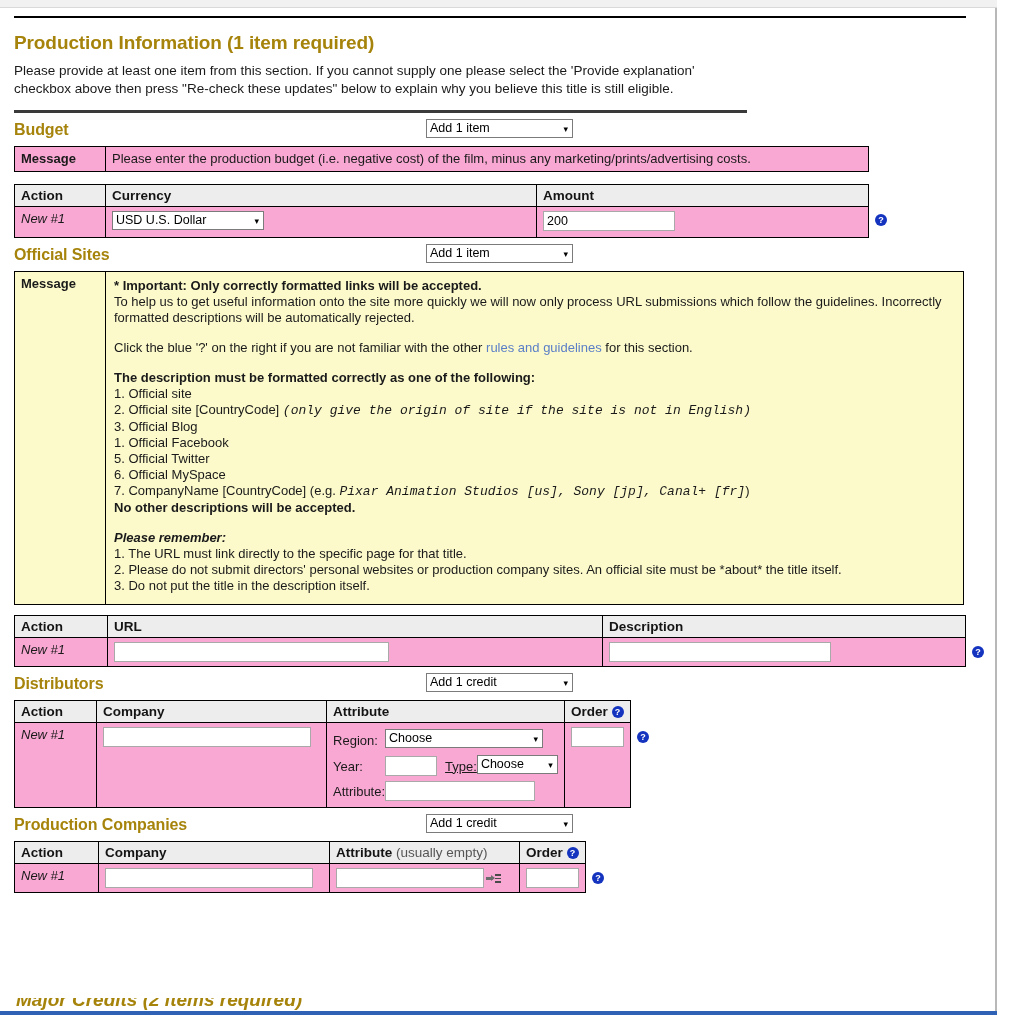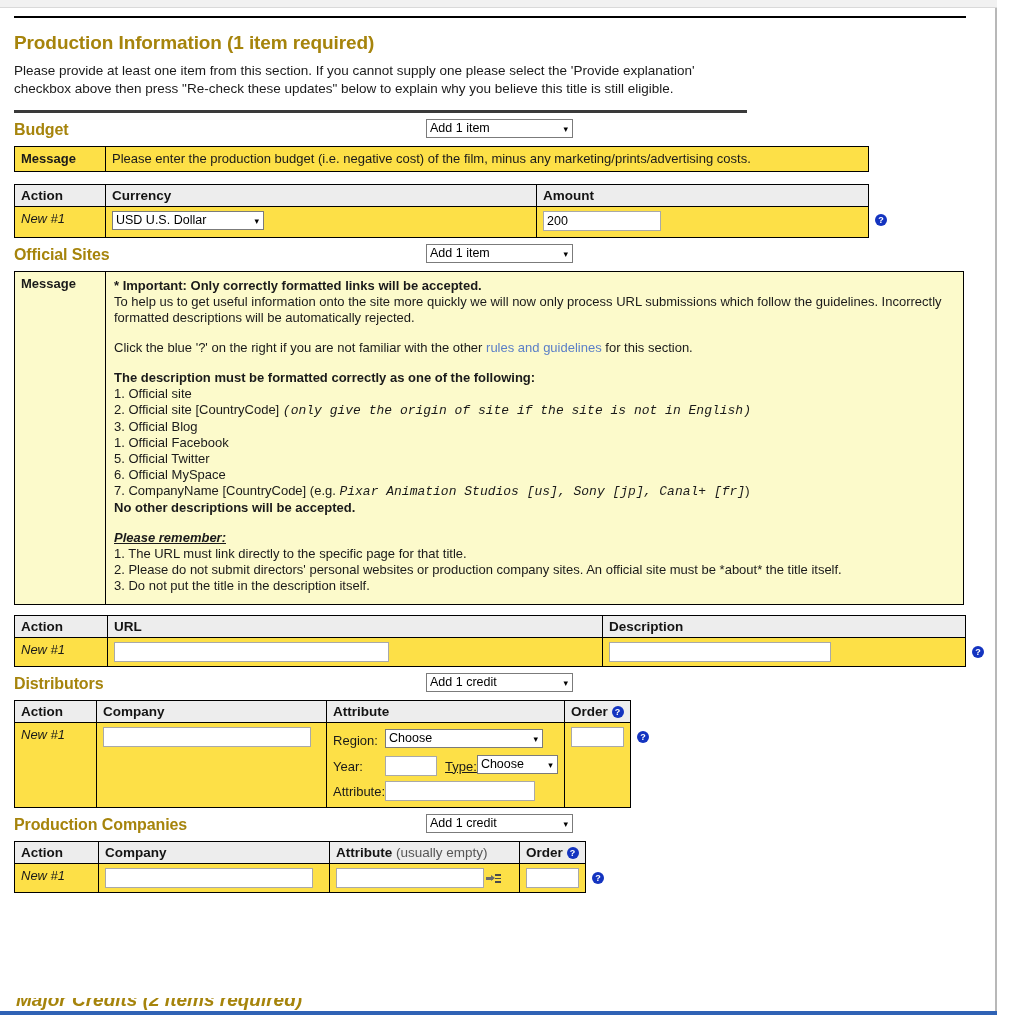--- a/index.html
+++ b/index.html
@@ -110,21 +110,21 @@
     color: #000;
   }
   .w-add { width: 147px; }
   .w-currency { width: 152px; }
   .w-region { width: 158px; }
   .w-type { width: 81px; }
 
   table.grid {
     border-collapse: collapse;
     border: 1px solid #000000;
-    background: #fde047;
+    background: #f9a8d4;
   }
   table.grid th {
     background: #ededed;
     border: 1px solid #000000;
     font-size: 13.5px;
     font-weight: bold;
     text-align: left;
     padding: 3px 6px;
     color: #141414;
   }
@@ -161,21 +161,21 @@
   input.txt {
     font-family: "Liberation Sans", sans-serif;
     font-size: 12.5px;
     color: #000;
     border: 1px solid #a9a9a9;
     background: #fff;
     height: 20px;
     box-sizing: border-box;
     padding: 1px 3px;
   }
-  .w-amount { width: 118px; }
+  .w-amount { width: 132px; }
   .w-url { width: 275px; }
   .w-desc { width: 222px; }
   .w-company { width: 208px; }
   .w-order { width: 53px; }
   .w-year { width: 52px; }
   .w-attr { width: 150px; }
   .w-attrpc { width: 148px; }
 
   .help-icon {
     display: inline-block;
@@ -190,21 +190,21 @@
     font-family: "Liberation Sans", sans-serif;
     vertical-align: middle;
     cursor: pointer;
   }
   .help-abs { position: absolute; }
 
   a.inline-link { color: #5b7fc7; text-decoration: none; }
 
   .bold { font-weight: bold; }
   .ital { font-style: italic; font-family: Liberation Mono, monospace; }
-  .bi { font-weight: bold; font-style: italic; text-decoration: underline; }
+  .bi { font-weight: bold; font-style: italic; }
 
   .row-wrap { position: relative; }
 
   .attr-grid-label {
     font-size: 11px;
     color: #222;
     white-space: nowrap;
     padding-right: 4px;
   }
   table.attr-inner { border-collapse: collapse; }

